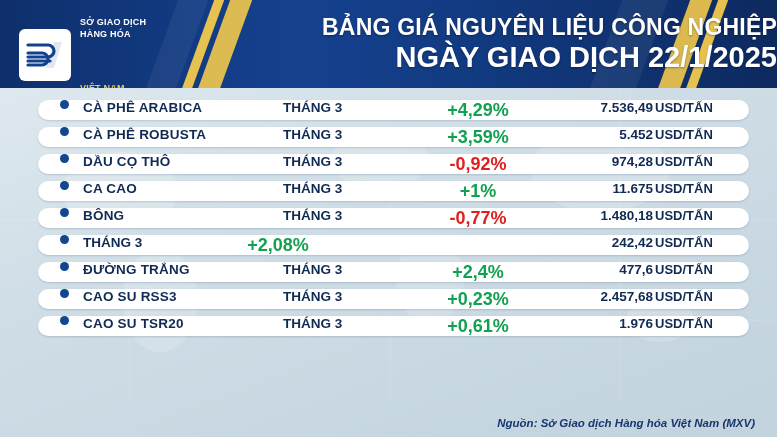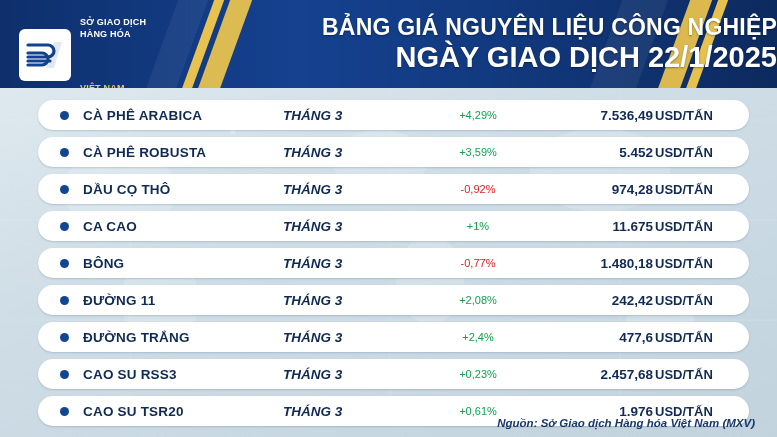--- a/index.html
+++ b/index.html
@@ -93,22 +93,21 @@
     line-height: 30px;
   }
 
   .rows {
     position: relative;
     padding: 12px 28px 0 38px;
   }
   .row {
     position: relative;
     display: flex;
-    align-items: center;
-    height: 30px;
+    height: 20px;
     margin-bottom: 7px;
     background: #ffffff;
     border-radius: 15px;
     box-shadow: 0 1px 2px rgba(20,50,90,0.18);
     padding: 0 16px 0 22px;
   }
   .row .bullet {
     width: 9px;
     height: 9px;
     border-radius: 50%;
@@ -122,26 +121,25 @@
     font-weight: bold;
     color: #102a54;
     letter-spacing: .2px;
   }
   .c-month {
     flex: 0 0 120px;
     font-size: 13.5px;
     font-weight: bold;
     color: #102a54;
     text-align: left;
-    font-style: italic;
   }
   .c-change {
     flex: 0 0 150px;
-    font-size: 11px;
-    font-weight: normal;
+    font-size: 18px;
+    font-weight: bold;
     text-align: center;
   }
   .c-change.up { color: #12a150; }
   .c-change.down { color: #e01f1f; }
   .c-price {
     flex: 1 1 auto;
     font-size: 13.5px;
     font-weight: bold;
     color: #102a54;
     text-align: right;
@@ -257,21 +255,20 @@
       <span class="bullet"></span>
       <span class="c-name">BÔNG</span>
       <span class="c-month">THÁNG 3</span>
       <span class="c-change down">-0,77%</span>
       <span class="c-price">1.480,18</span>
       <span class="c-unit">USD/TẤN</span>
     </div>
 
     <div class="row">
       <span class="bullet"></span>
-      <span class="c-name">ĐƯỜNG 11</span>
       <span class="c-month">THÁNG 3</span>
       <span class="c-change up">+2,08%</span>
       <span class="c-price">242,42</span>
       <span class="c-unit">USD/TẤN</span>
     </div>
 
     <div class="row">
       <span class="bullet"></span>
       <span class="c-name">ĐƯỜNG TRẮNG</span>
       <span class="c-month">THÁNG 3</span>

